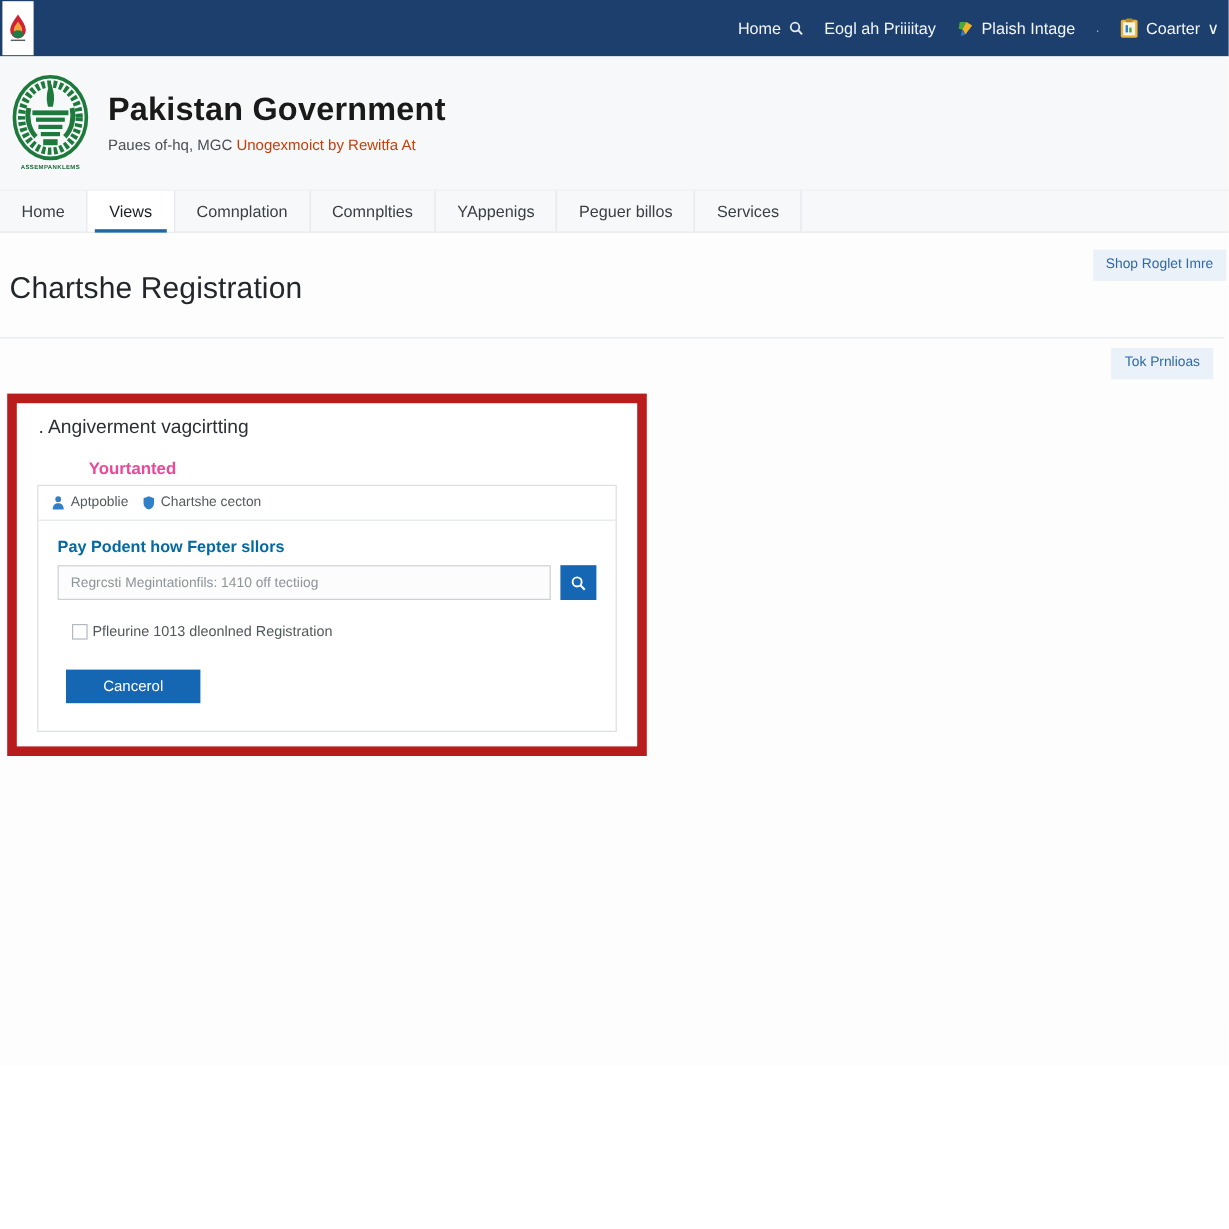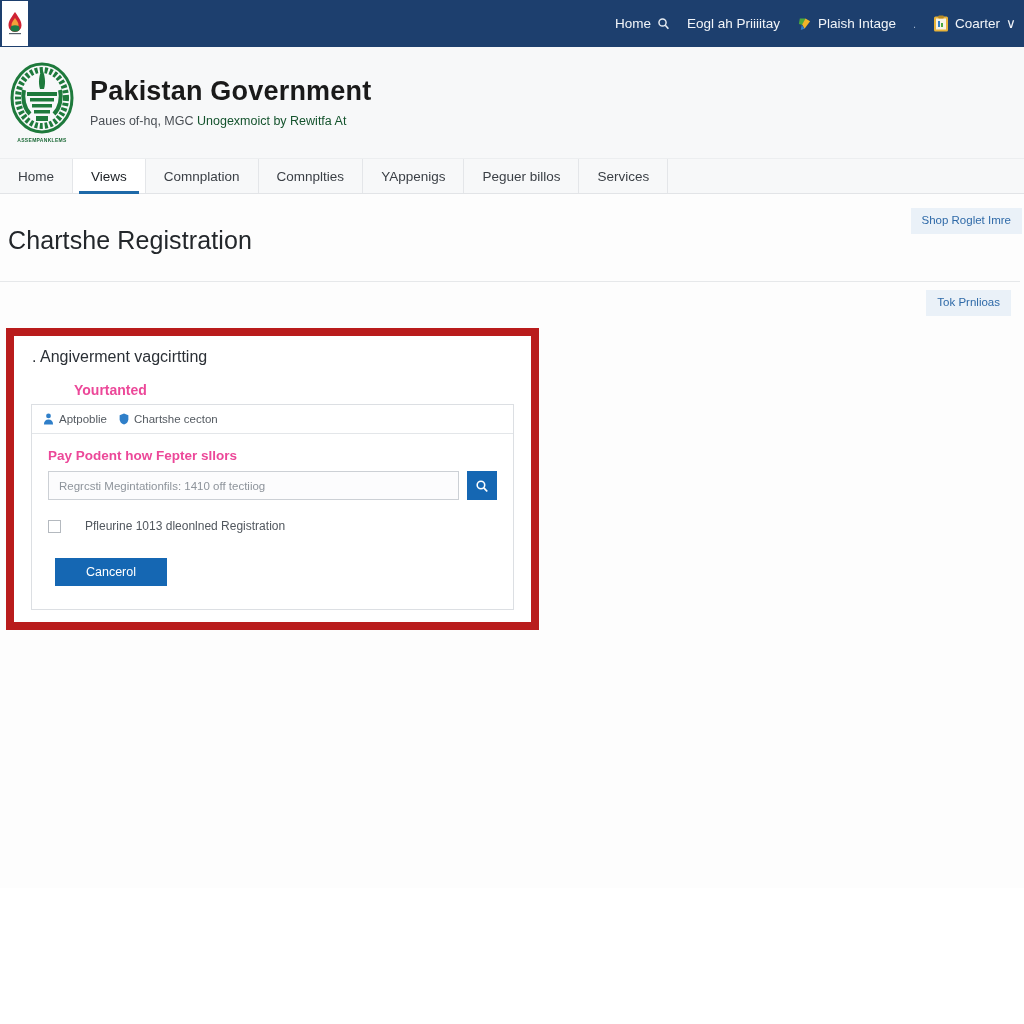--- a/index.html
+++ b/index.html
@@ -39,21 +39,21 @@
     display: flex; align-items: center;
   }
   .emblem-wrap { width: 80px; display: flex; flex-direction: column; align-items: center; justify-content: center; margin-left: 2px; }
   .emblem-caption { font-size: 5px; letter-spacing: .3px; color: #1e6b39; font-weight: bold; margin-top: 1px; }
   .brand-text { margin-left: 8px; }
   .brand-title {
     font-size: 27px; font-weight: bold; color: #1a1a1a; letter-spacing: .2px;
     line-height: 1.1;
   }
   .brand-sub { margin-top: 7px; font-size: 12.5px; color: #4a4f55; }
-  .brand-sub .lnk { color: #14532d; text-align: right; }
+  .brand-sub .lnk { color: #c2410c; text-align: right; }
 
   
   .tabstrip {
     position: absolute; top: 159px; left: 0; width: 1024px; height: 35px;
     background: #f7f8f9; border-bottom: 1px solid #e2e4e7;
     display: flex; align-items: stretch;
   }
   .tab {
     position: relative; display: flex; align-items: center; padding: 0 18px;
     font-size: 13.5px; color: #3a3f45; cursor: pointer;
@@ -96,33 +96,33 @@
     border: 1px solid #dcdfe3; background: #ffffff;
   }
   .panel-head {
     height: 29px; border-bottom: 1px solid #e3e6e9;
     display: flex; align-items: center; gap: 12px; padding-left: 11px;
     font-size: 11.5px; color: #545a61;
   }
   .panel-head .ph-item { display: flex; gap: 5px; cursor: pointer; }
 
   .panel-body { padding: 14px 16px 0 16px; }
-  .field-label { font-size: 13.5px; font-weight: bold; color: #ec4899; margin-bottom: 8px; }
+  .field-label { font-size: 13.5px; font-weight: bold; color: #0369a1; margin-bottom: 8px; }
   .input-row { display: flex; align-items: flex-start; gap: 8px; }
   .search-input {
     flex: 1 1 auto; height: 29px; border: 1px solid #ccd0d5; background: #fcfcfd;
     padding: 0 10px; font-size: 11.5px; color: #8e949b;
     font-family: "Liberation Sans", sans-serif;
   }
   .search-input::placeholder { color: #8e949b; }
   .search-btn {
     width: 30px; height: 29px; background: #1567b3; border: none; cursor: pointer;
     display: flex; align-items: center; justify-content: center;
   }
-  .check-row { display: flex; align-items: center; gap: 24px; margin-top: 19px; }
+  .check-row { display: flex; align-items: center; gap: 4px; margin-top: 19px; margin-left: 12px; }
   .cbox { width: 13px; height: 13px; border: 1px solid #b4b9bf; background: #fff; flex: 0 0 auto; }
   .check-label { font-size: 12px; color: #51575e; }
 
   .primary-btn {
     position: absolute; left: 23px; bottom: 23px; width: 112px; height: 28px;
     background: #1567b3; color: #ffffff; border: none; cursor: pointer;
     font-size: 12.5px; font-family: "Liberation Sans", sans-serif; margin-top: 24px;
   }
 </style>
 </head>

